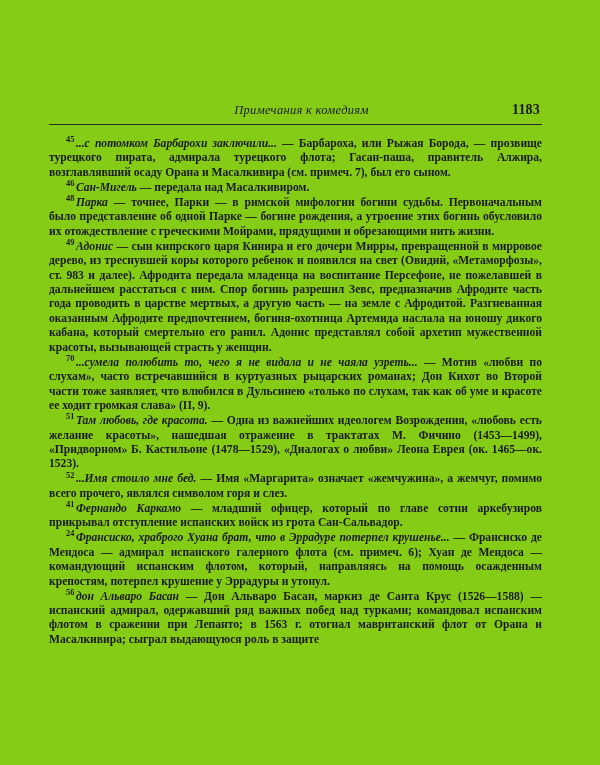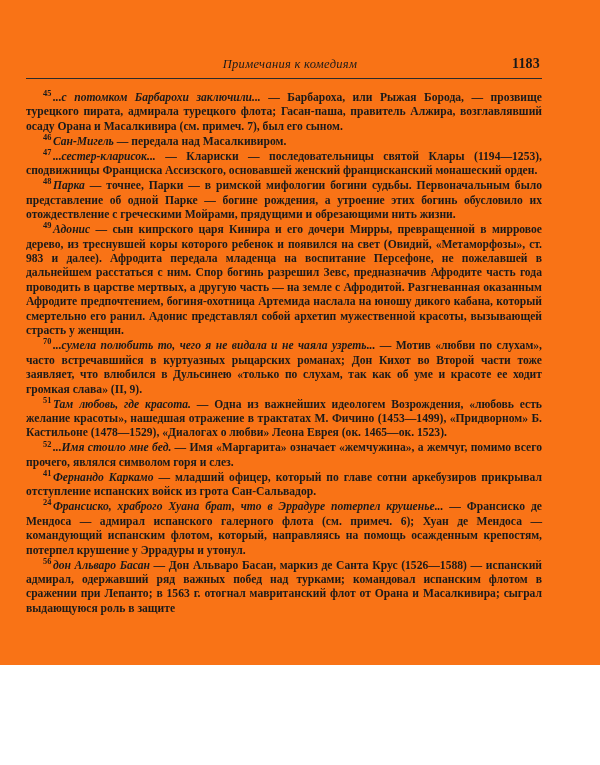--- a/index.html
+++ b/index.html
@@ -9,43 +9,44 @@
   body {
     width: 600px;
     height: 765px;
     background: #ffffff;
     font-family: "Liberation Serif", serif;
     color: #1a1a1a;
   }
   .page {
     position: relative;
     width: 600px;
-    height: 665px;
+    height: 765px;
     box-sizing: border-box;
-    padding: 56px 58px 30px 26px;
-    background: #f97316;
+    padding: 56px 58px 30px 49px;
+    background: #84cc16;
   }
   .header {
     display: flex;
     align-items: baseline;
     justify-content: space-between;
     padding: 0 2px 4px 2px;
   }
   .header-title {
     font-style: italic;
     font-size: 12.5px;
     letter-spacing: 0.3px;
     flex: 1;
     text-align: center;
     padding-left: 40px;
   }
   .header-page {
     font-size: 14px;
     font-weight: bold;
     letter-spacing: 0.2px;
+    margin-top: 46px;
   }
   .rule {
     border-bottom: 1px solid #2b2b2b;
     margin: 2px 0 12px 0;
   }
   .notes {
     font-size: 11.6px;
     line-height: 14.45px;
     text-align: justify;
     text-justify: inter-word;
@@ -81,23 +82,20 @@
   <div class="rule"></div>
 
   <div class="notes">
     <p class="note">
       <sup>45</sup><span class="it">...с потомком Барбарохи заключили...</span><span> — Барбароха, или Рыжая Борода, — прозвище турецкого пирата, адмирала турецкого флота; Гасан-паша, правитель Алжира, возглавлявший осаду Орана и Масалкивира (см. примеч. 7), был его сыном.</span>
     </p>
     <p class="note">
       <sup>46</sup><span class="it">Сан-Мигель</span><span> — передала над Масалкивиром.</span>
     </p>
     <p class="note">
-      <sup>47</sup><span class="it">...сестер-кларисок...</span><span> — Клариски — последовательницы святой Клары (1194—1253), сподвижницы Франциска Ассизского, основавшей женский францисканский монашеский орден.</span>
-    </p>
-    <p class="note">
       <sup>48</sup><span class="it">Парка</span><span> — точнее, Парки — в римской мифологии богини судьбы. Первоначальным было представление об одной Парке — богине рождения, а утроение этих богинь обусловило их отождествление с греческими Мойрами, прядущими и обрезающими нить жизни.</span>
     </p>
     <p class="note">
       <sup>49</sup><span class="it">Адонис</span><span> — сын кипрского царя Кинира и его дочери Мирры, превращенной в мирровое дерево, из треснувшей коры которого ребенок и появился на свет (Овидий, «Метаморфозы», ст. 983 и далее). Афродита передала младенца на воспитание Персефоне, не пожелавшей в дальнейшем расстаться с ним. Спор богинь разрешил Зевс, предназначив Афродите часть года проводить в царстве мертвых, а другую часть — на земле с Афродитой. Разгневанная оказанным Афродите предпочтением, богиня-охотница Артемида наслала на юношу дикого кабана, который смертельно его ранил. Адонис представлял собой архетип мужественной красоты, вызывающей страсть у женщин.</span>
     </p>
     <p class="note">
       <sup>70</sup><span class="it">...сумела полюбить то, чего я не видала и не чаяла узреть...</span><span> — Мотив «любви по слухам», часто встречавшийся в куртуазных рыцарских романах; Дон Кихот во Второй части тоже заявляет, что влюбился в Дульсинею «только по слухам, так как об уме и красоте ее ходит громкая слава» (II, 9).</span>
     </p>
     <p class="note">
       <sup>51</sup><span class="it">Там любовь, где красота.</span><span> — Одна из важнейших идеологем Возрождения, «любовь есть желание красоты», нашедшая отражение в трактатах М. Фичино (1453—1499), «Придворном» Б. Кастильоне (1478—1529), «Диалогах о любви» Леона Еврея (ок. 1465—ок. 1523).</span>

